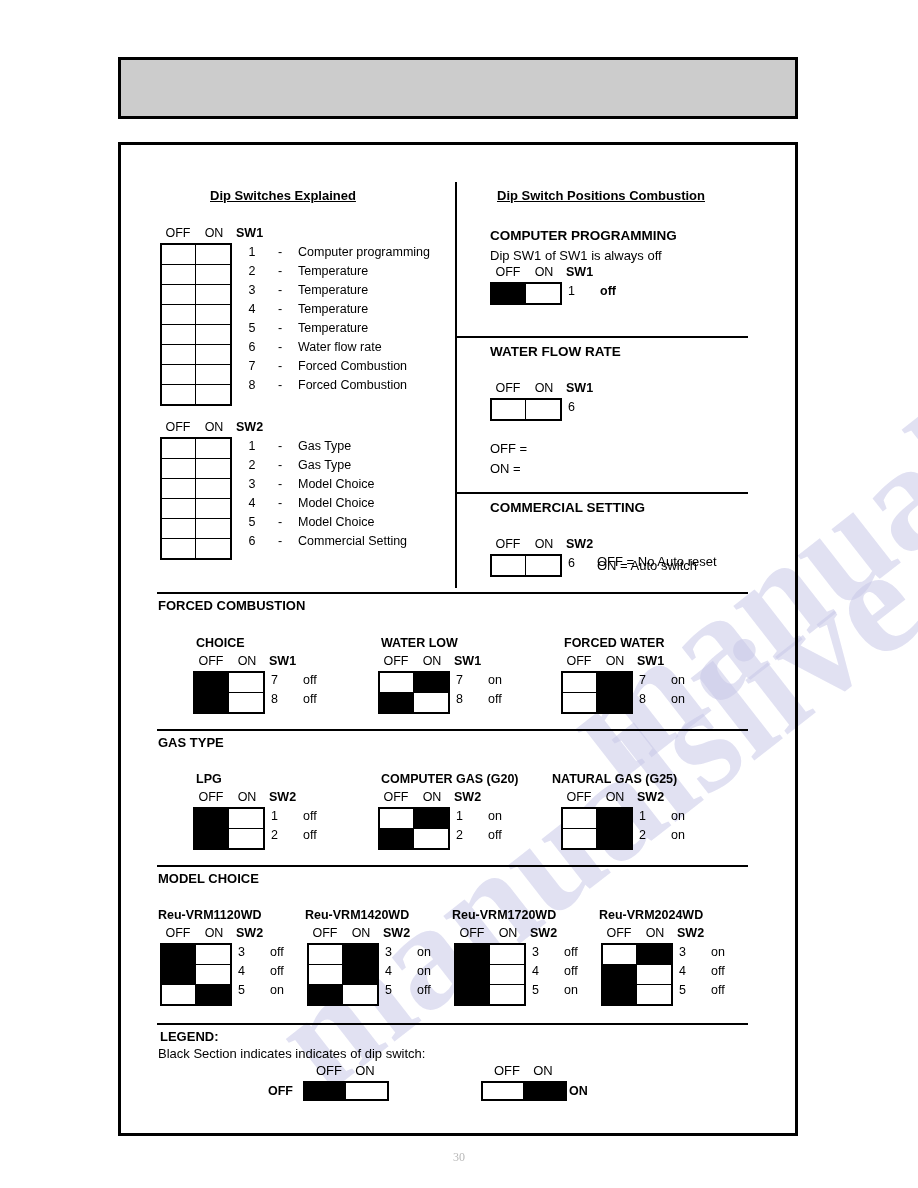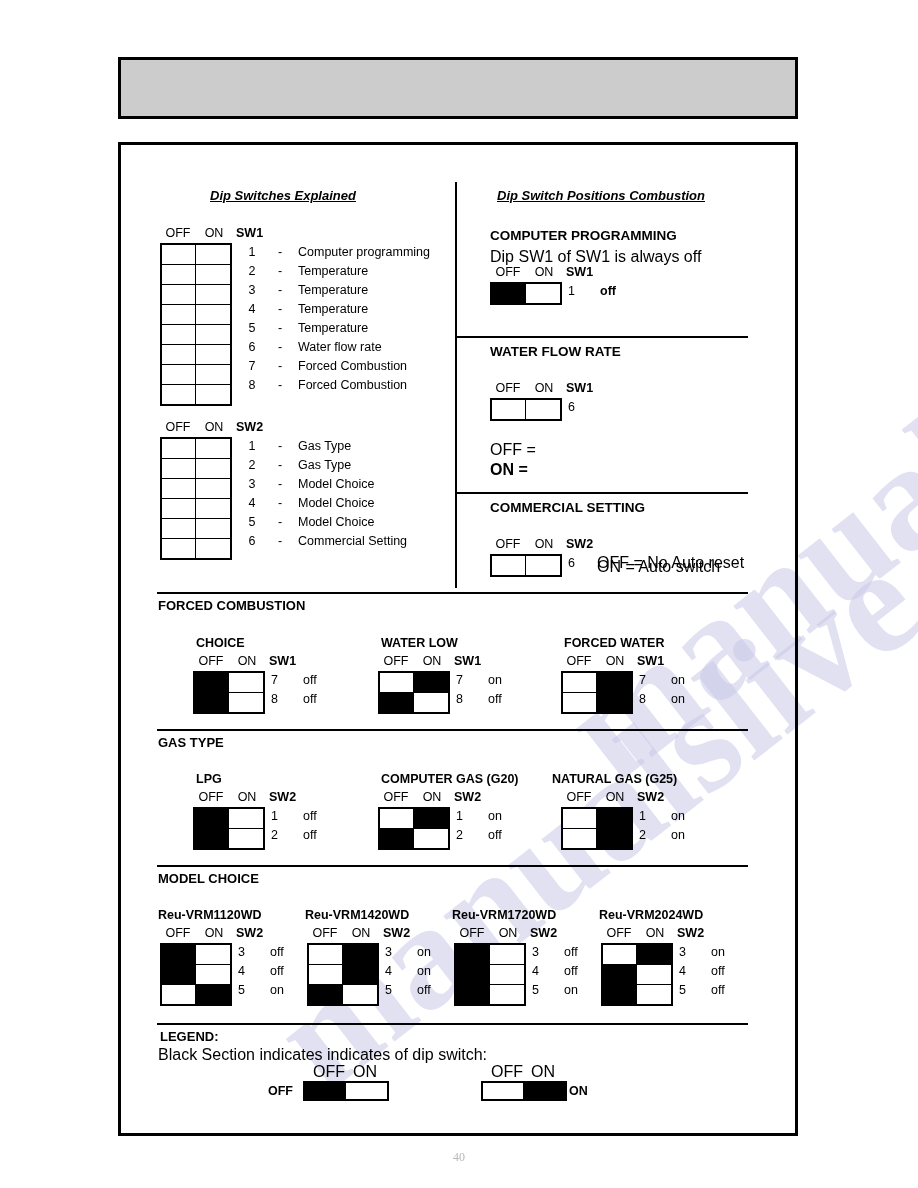--- a/index.html
+++ b/index.html
@@ -55,39 +55,38 @@
     font-family: "Liberation Serif", serif;
   }
 
   
   .abs { position: absolute; }
   .t-title {
     font-size: 13px;
     font-weight: bold;
     text-decoration: underline;
     white-space: nowrap;
-    font-style: italic;
   }
   .t-head {
     font-size: 13.5px;
     font-weight: bold;
     white-space: nowrap;
   }
   .t-sec {
     font-size: 13px;
     font-weight: bold;
     white-space: nowrap;
   }
   .t-sub {
     font-size: 12.5px;
     font-weight: bold;
     white-space: nowrap;
   }
   .t-body {
-    font-size: 16px;
+    font-size: 13px;
     white-space: nowrap;
   }
 
   
   .hrule { position: absolute; background: #000000; height: 2px; }
   .vrule { position: absolute; background: #000000; width: 2px; }
 
   
   .dipblock { position: absolute; }
   .diphead { position: relative; height: 17px; }
@@ -179,21 +178,21 @@
   .legend-grid .half.filled { background: #000000; }
 </style>
 </head>
 <body>
 
 <div class="watermark wm-a">manualslive.com</div>
 <div class="watermark wm-b">manualslive.com</div>
 
 <div class="header-band"></div>
 <div class="main-frame"></div>
-<div class="page-number">40</div>
+<div class="page-number">30</div>
 
 <div class="abs t-title" style="left:210px; top:188px;">Dip Switches Explained</div>
 
 <div class="dipblock" style="left:160px; top:226px;">
   <div class="diphead">
     <span class="lbl-off">OFF</span>
     <span class="lbl-on">ON</span>
     <span class="lbl-sw">SW1</span>
   </div>
   <div class="dipgrid" id="sw1-ref-grid">
@@ -327,21 +326,21 @@
       </div>
     </div>
   <div class="diplabels">
     <div class="diplabel">
       <span class="num">6</span>
     </div>
   </div>
 </div>
 
 <div class="abs t-body" style="left:490px; top:441px;">OFF =</div>
-<div class="abs t-body" style="left:490px; top:461px;font-weight:bold;">ON =</div>
+<div class="abs t-body" style="left:490px; top:461px;">ON =</div>
 
 <div class="hrule" style="left:455px; top:492px; width:293px;"></div>
 
 <div class="abs t-head" style="left:490px; top:500px;">COMMERCIAL SETTING</div>
 
 <div class="dipblock" style="left:490px; top:537px;">
   <div class="diphead">
     <span class="lbl-off">OFF</span>
     <span class="lbl-on">ON</span>
     <span class="lbl-sw">SW2</span>

